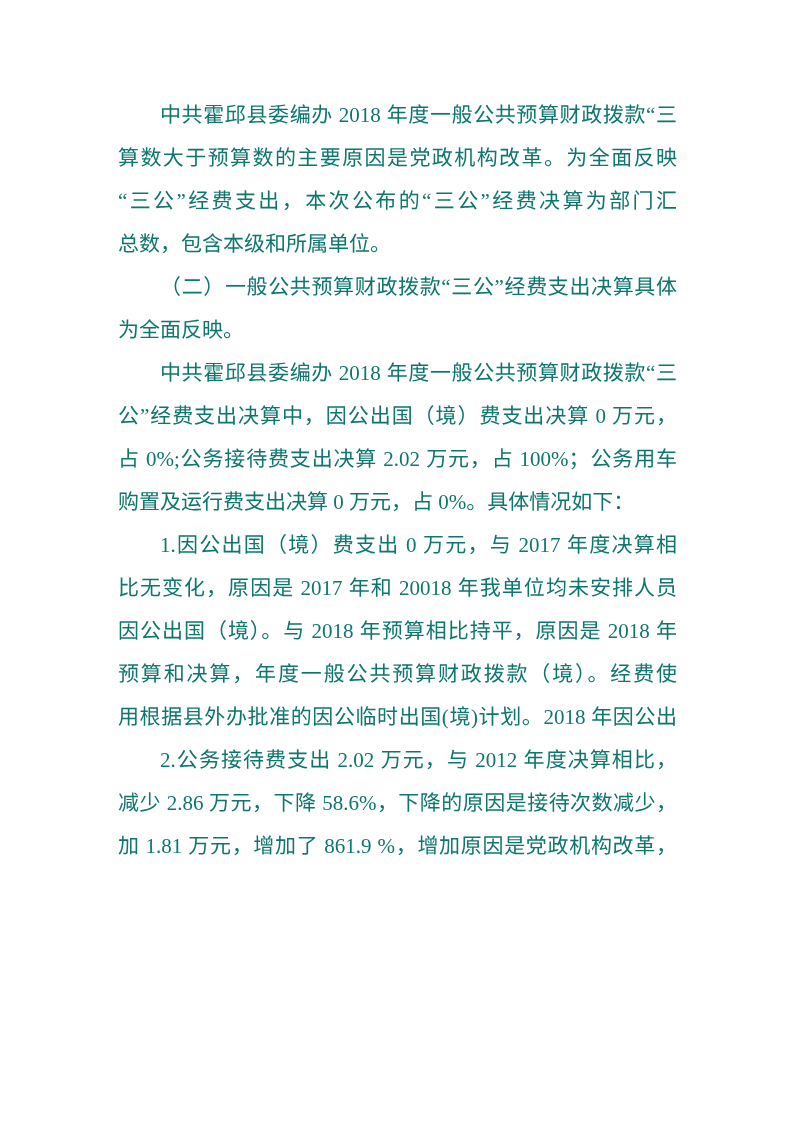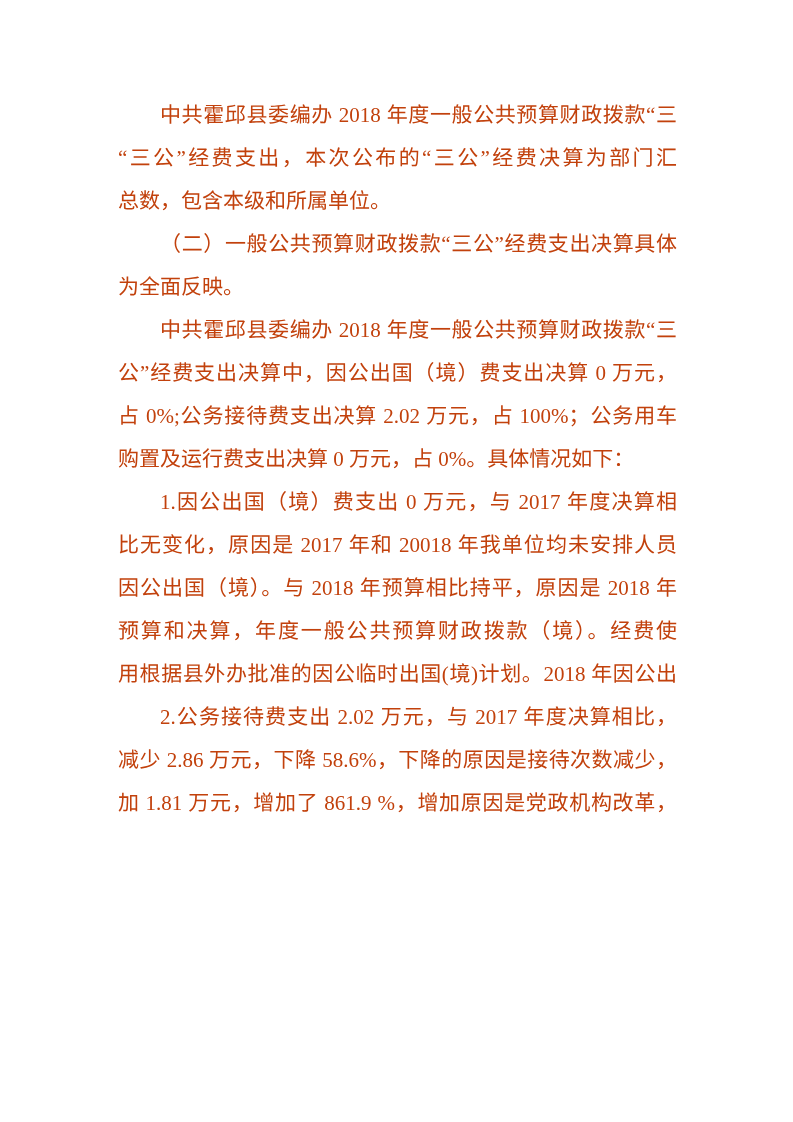--- a/index.html
+++ b/index.html
@@ -15,21 +15,21 @@
     overflow: hidden;
   }
   .content {
     position: absolute;
     left: 118px;
     top: 94px;
     width: 559px;
     font-family: "Liberation Serif", "DejaVu Serif", serif;
     font-size: 21px;
     line-height: 43px;
-    color: #c2410c;
+    color: #0f766e;
   }
   .line {
     height: 43px;
     overflow: hidden;
   }
   
   .line.fill {
     text-align: justify;
     text-align-last: justify;
     text-justify: inter-ideograph;
@@ -47,35 +47,36 @@
     font-weight: 400;
   }
 </style>
 </head>
 <body>
 
 <div class="page">
   <div class="content">
 
     <div class="line fill indent">中共霍邱县委编办 2018 年度一般公共预算财政拨款“三</div>
+    <div class="line fill">算数大于预算数的主要原因是党政机构改革。为全面反映</div>
     <div class="line fill">“三公”经费支出，本次公布的“三公”经费决算为部门汇</div>
     <div class="line end">总数，包含本级和所属单位。</div>
 
     <div class="line fill indent bold">（二）一般公共预算财政拨款“三公”经费支出决算具体</div>
     <div class="line end bold">为全面反映。</div>
 
     <div class="line fill indent">中共霍邱县委编办 2018 年度一般公共预算财政拨款“三</div>
     <div class="line fill">公”经费支出决算中，因公出国（境）费支出决算 0 万元，</div>
     <div class="line fill">占 0%;公务接待费支出决算 2.02 万元，占 100%；公务用车</div>
     <div class="line end">购置及运行费支出决算 0 万元，占 0%。具体情况如下：</div>
 
     <div class="line fill indent">1.因公出国（境）费支出 0 万元，与 2017 年度决算相</div>
     <div class="line fill">比无变化，原因是 2017 年和 20018 年我单位均未安排人员</div>
     <div class="line fill">因公出国（境）。与 2018 年预算相比持平，原因是 2018 年</div>
     <div class="line fill">预算和决算，年度一般公共预算财政拨款（境）。经费使</div>
     <div class="line fill">用根据县外办批准的因公临时出国(境)计划。2018 年因公出</div>
 
-    <div class="line fill indent">2.公务接待费支出 2.02 万元，与 2017 年度决算相比，</div>
+    <div class="line fill indent">2.公务接待费支出 2.02 万元，与 2012 年度决算相比，</div>
     <div class="line fill">减少 2.86 万元，下降 58.6%，下降的原因是接待次数减少，</div>
     <div class="line fill">加 1.81 万元，增加了 861.9 %，增加原因是党政机构改革，</div>
 
   </div>
 </div>
 
 </body></html>

